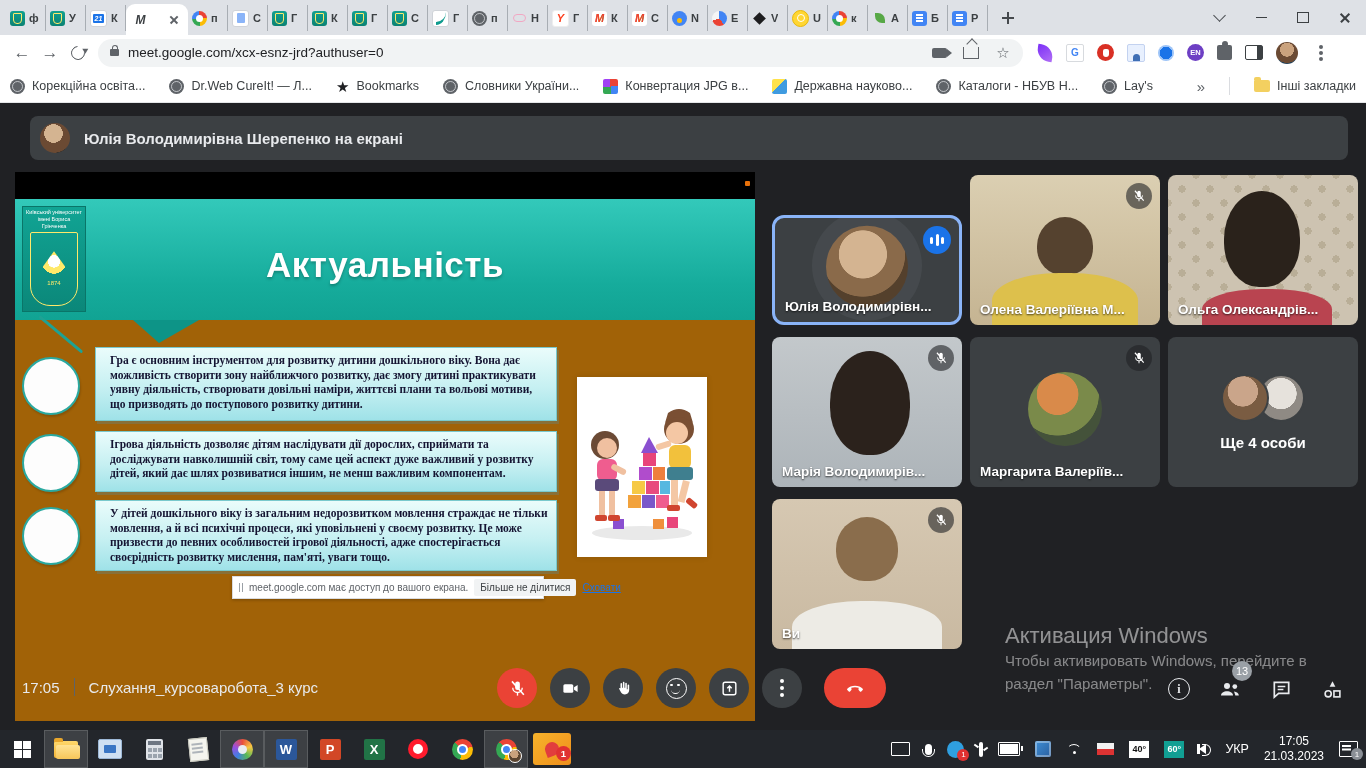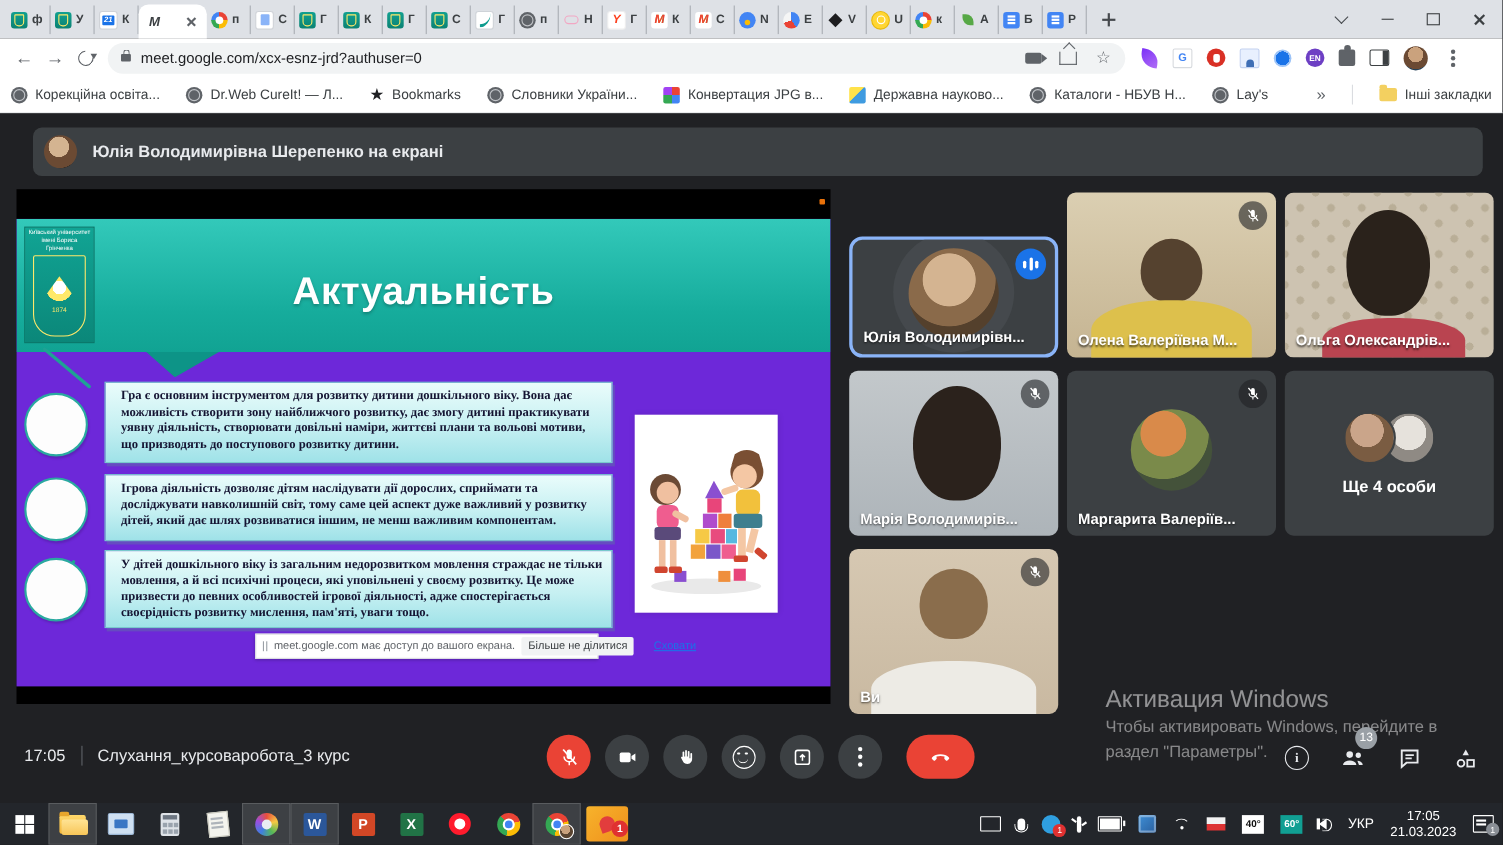--- a/index.html
+++ b/index.html
@@ -110,38 +110,38 @@
 
   
   .meet{position:absolute;top:103px;left:0;width:1366px;height:627px;background:#202124;}
   .banner{position:absolute;top:13px;left:30px;right:18px;height:44px;background:#3c4043;border-radius:8px;display:flex;align-items:center;padding:0 10px;gap:14px;}
   .banner-avatar{width:30px;height:30px;border-radius:50%;background:radial-gradient(circle at 45% 35%,#d4b491 0 36%,#6b4a33 37% 75%,#3a2a1d 76%);flex:none;}
   .banner-text{color:#e8eaed;font-size:15px;font-weight:bold;}
 
   
   .stage{position:absolute;top:69px;left:15px;width:740px;height:468px;background:#000;}
   .rec-dot{position:absolute;top:9px;right:5px;width:5px;height:5px;background:#e8710a;border-radius:1px;}
-  .slide{position:absolute;top:27px;left:0;width:740px;height:425px;background:#6d28d9;overflow:hidden;}
+  .slide{position:absolute;top:27px;left:0;width:740px;height:522px;background:#a16207;overflow:hidden;}
   .band{position:absolute;top:0;left:0;right:0;height:121px;background:linear-gradient(180deg,#33c9ba 0%,#16ac9c 70%,#11a393 100%);}
   .band-title{position:absolute;top:46px;left:0;right:0;text-align:center;color:#fff;font-size:35px;font-weight:bold;text-shadow:0 2px 3px rgba(0,0,0,.25);letter-spacing:.5px;}
   .pointer{position:absolute;top:121px;left:118px;width:0;height:0;border-left:26px solid transparent;border-right:40px solid transparent;border-top:23px solid #0d9487;}
   .unilogo{position:absolute;top:7px;left:7px;width:64px;height:106px;background:linear-gradient(180deg,#11a494,#0b8779);border:1px solid #0a7568;display:flex;flex-direction:column;align-items:center;padding:2px;box-sizing:border-box;}
   .unilogo .cap{font-size:5.5px;color:#fff;text-align:center;line-height:1.25;}
   .unilogo .shield{width:46px;height:72px;border:1.5px solid #ffe96a;border-radius:2px 2px 20px 20px;margin-top:2px;display:flex;flex-direction:column;align-items:center;justify-content:center;gap:3px;}
   .unilogo .emblem{width:26px;height:26px;background:radial-gradient(circle at 50% 40%,#fff 0 30%,#ffe96a 31% 60%,transparent 61%);clip-path:polygon(50% 0,100% 70%,80% 100%,20% 100%,0 70%);}
   .unilogo .yr{font-size:6px;color:#ffe96a;}
   .bullet-box{position:absolute;left:80px;width:462px;background:linear-gradient(180deg,#eafcfb 0%,#c6f0f2 55%,#9fe2e8 100%);border:1px solid #79c9cd;box-shadow:2px 3px 0 rgba(90,140,150,.35);padding:5px 8px 5px 14px;box-sizing:border-box;font-family:"Liberation Serif",serif;font-weight:bold;font-size:11.5px;line-height:1.28;color:#141432;}
   .circle{position:absolute;left:7px;width:54px;height:54px;border-radius:50%;background:#fdfdfd;border:2px solid #2aa9a0;box-shadow:1px 2px 2px rgba(0,0,0,.15);}
   .tealline{position:absolute;width:56px;height:2.5px;background:#1ea294;border-radius:2px;}
   .illus{position:absolute;left:562px;top:178px;width:130px;height:180px;background:#fff;box-shadow:0 0 6px rgba(0,0,0,.12);display:flex;align-items:center;justify-content:center;}
   .sharebar{position:absolute;left:217px;top:377px;width:312px;height:23px;background:#fff;border:1px solid #dadce0;box-shadow:0 1px 3px rgba(0,0,0,.25);display:flex;align-items:center;padding:0 6px;gap:6px;box-sizing:border-box;}
   .drag{width:2px;height:9px;border-left:1.5px solid #9aa0a6;border-right:1.5px solid #9aa0a6;flex:none;}
   .share-msg{font-size:10px;color:#5f6368;white-space:nowrap;}
   .share-btn{font-size:10px;color:#3c4043;background:#f1f3f4;padding:3px 6px;border-radius:2px;white-space:nowrap;}
-  .share-link{font-size:10px;color:#1a73e8;text-decoration:underline;white-space:nowrap;margin-left:12px;}
+  .share-link{font-size:10px;color:#1a73e8;text-decoration:underline;white-space:nowrap;}
 
   
   .pgrid{position:absolute;top:72px;left:772px;width:586px;display:grid;grid-template-columns:repeat(3,190px);grid-auto-rows:150px;gap:12px 8px;}
   .tile{position:relative;background:#3c4043;border-radius:8px;overflow:hidden;box-sizing:border-box;}
   .tile.speaking{border:3px solid #8ab4f8;border-radius:12px;margin-top:40px;}
   .pname{position:absolute;left:10px;bottom:8px;color:#fff;font-size:13.5px;font-weight:bold;text-shadow:0 1px 2px rgba(0,0,0,.7);white-space:nowrap;z-index:3;}
   .micoff{position:absolute;top:8px;right:8px;width:26px;height:26px;border-radius:50%;background:rgba(32,33,36,.6);display:flex;align-items:center;justify-content:center;z-index:3;}
   .audio-ind{position:absolute;top:8px;right:8px;width:28px;height:28px;border-radius:50%;background:#1a73e8;display:flex;align-items:center;justify-content:center;gap:2.5px;z-index:3;}
   .audio-ind i{width:3px;background:#fff;border-radius:2px;}
   .ab1{height:7px;} .ab2{height:12px;} .ab3{height:7px;}

